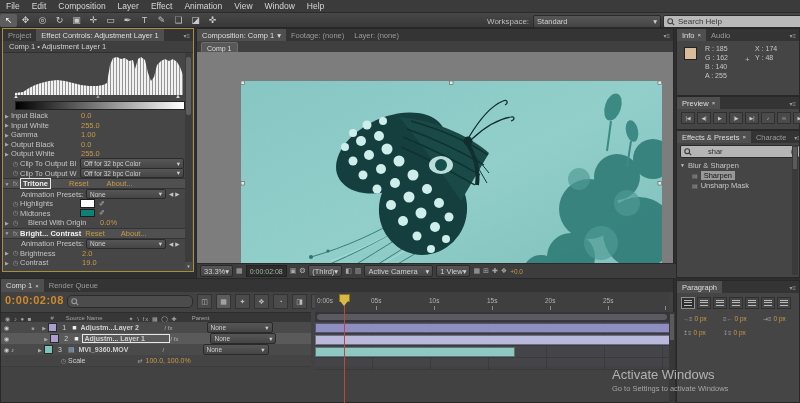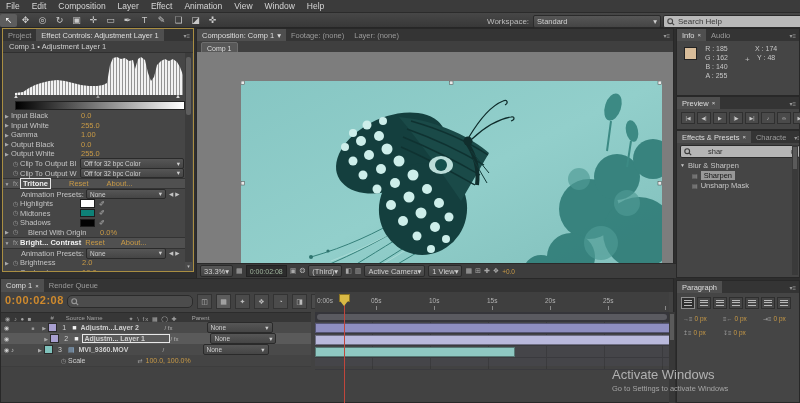--- a/index.html
+++ b/index.html
@@ -62,21 +62,21 @@
           border-radius:2px;padding:0 5px;font-size:7px;color:#ddd;display:flex;align-items:center;}
   .viewer{position:absolute;left:0;top:23px;width:476px;height:211px;background:#7d7d7d;overflow:hidden;}
   .compimg{position:absolute;left:44px;top:29px;width:421px;height:205px;}
   .statusbar{position:absolute;left:0;top:234px;width:476px;height:14px;background:#3d3d3d;
              border-top:1px solid #2a2a2a;display:flex;align-items:center;gap:3px;padding:0 3px;
              font-size:6.5px;color:#bdbdbd;white-space:nowrap;overflow:hidden;}
   .sbicon{font-size:7px;color:#a9a9a9;}
   .tcbox{background:#2c2c2c;border:1px solid #222;padding:0 3px;height:10px;display:flex;align-items:center;
          color:#9fb49c;font-size:7px;}
   
-  .rpanel{left:676px;width:124px;text-align:center;}
+  .rpanel{left:676px;width:124px;}
   .infoline{font-size:7px;color:#c6c6c6;line-height:9px;}
   .prevbtn{width:12px;height:10px;background:#4a4a4a;border:1px solid #303030;color:#c9c9c9;
            font-size:5px;display:flex;align-items:center;justify-content:center;}
   .epsearch{position:absolute;left:3px;top:14px;width:112px;height:11px;background:#b5b5b5;border:1px solid #2a2a2a;
             border-radius:2px;display:flex;align-items:center;gap:16px;padding:0 3px;font-size:7.5px;color:#2e2e2e;}
   .treerow{display:flex;align-items:center;height:10px;font-size:7.5px;color:#c6c6c6;white-space:nowrap;}
   .treerow .sel{background:#989898;color:#141414;padding:0 3px;}
   .alignbtn{width:12px;height:10px;border:1px solid #2f2f2f;background:#454545;display:flex;
             align-items:center;justify-content:center;}
   .alignbtn.active{border:1px solid #8f8f8f;background:#2f2f2f;}
@@ -257,27 +257,20 @@
         <span class="eyed">✐</span>
       </div>
       <div class="ecrow">
         <span class="tw"></span>
           <span class="sw">◷</span>
         <span class="eclabel" style="width:58px;">Midtones</span>
         <span class="swatch" style="background: rgb(14, 129, 119);"></span>
         <span class="eyed">✐</span>
       </div>
       <div class="ecrow">
-        <span class="tw"></span>
-          <span class="sw">◷</span>
-        <span class="eclabel" style="width:58px;">Shadows</span>
-        <span class="swatch" style="background: rgb(2, 2, 2);"></span>
-        <span class="eyed">✐</span>
-      </div>
-      <div class="ecrow">
         <span class="tw">▶</span>
         <span class="sw">◷</span>
         <span class="eclabel" style="width:72px;margin-left:8px;">Blend With Origin</span>
         <span class="orange">0.0%</span>
       </div>
 
       <div class="ecrow fxhead">
         <span class="tw">▼</span>
         <span class="sw">fx</span>
         <span class="fxname2">Bright... Contrast</span>
@@ -447,21 +440,21 @@
       <span class="sbicon">▦</span>
       <div class="tcbox">0:00:02:08</div>
       <span class="sbicon">▣</span>
       <span class="sbicon">❂</span>
       <div class="dropbox" style="height:10px;">
         <span>(Third)</span>
         <span>▾</span>
       </div>
       <span class="sbicon">◧</span>
       <span class="sbicon">▥</span>
-      <div class="dropbox" style="height:10px;">
+      <div class="dropbox" style="height:10px;gap:8px;">
         <span>Active Camera</span>
         <span>▾</span>
       </div>
       <div class="dropbox" style="height:10px;">
         <span>1 View</span>
         <span>▾</span>
       </div>
       <span class="sbicon">▦</span>
       <span class="sbicon">⊞</span>
       <span class="sbicon">✚</span>

